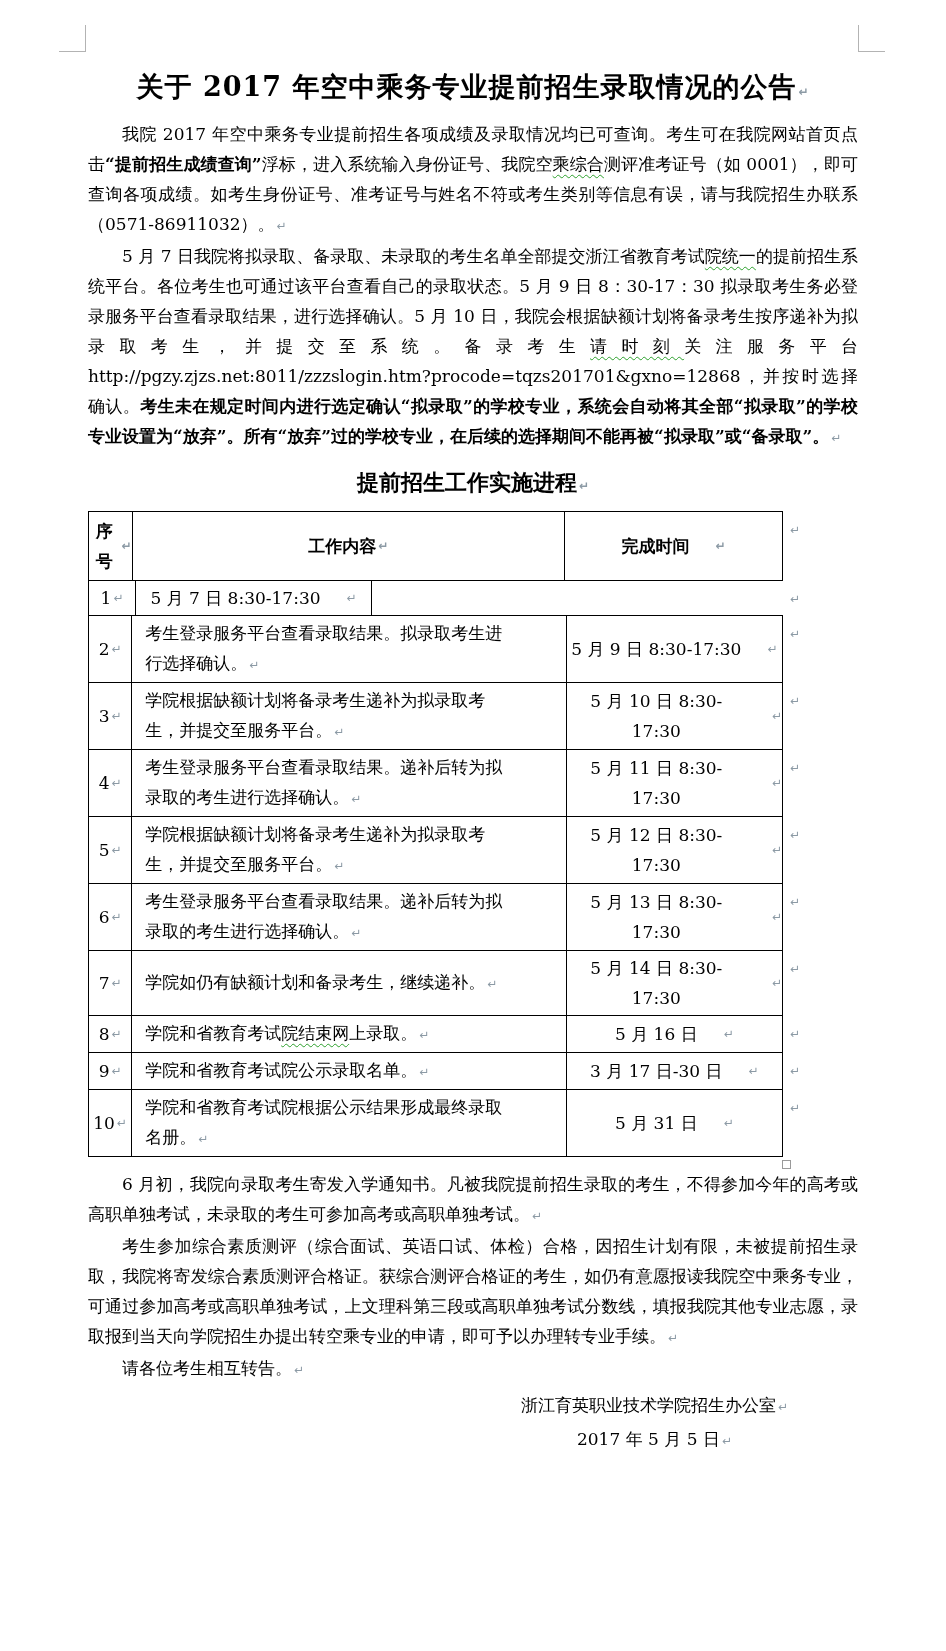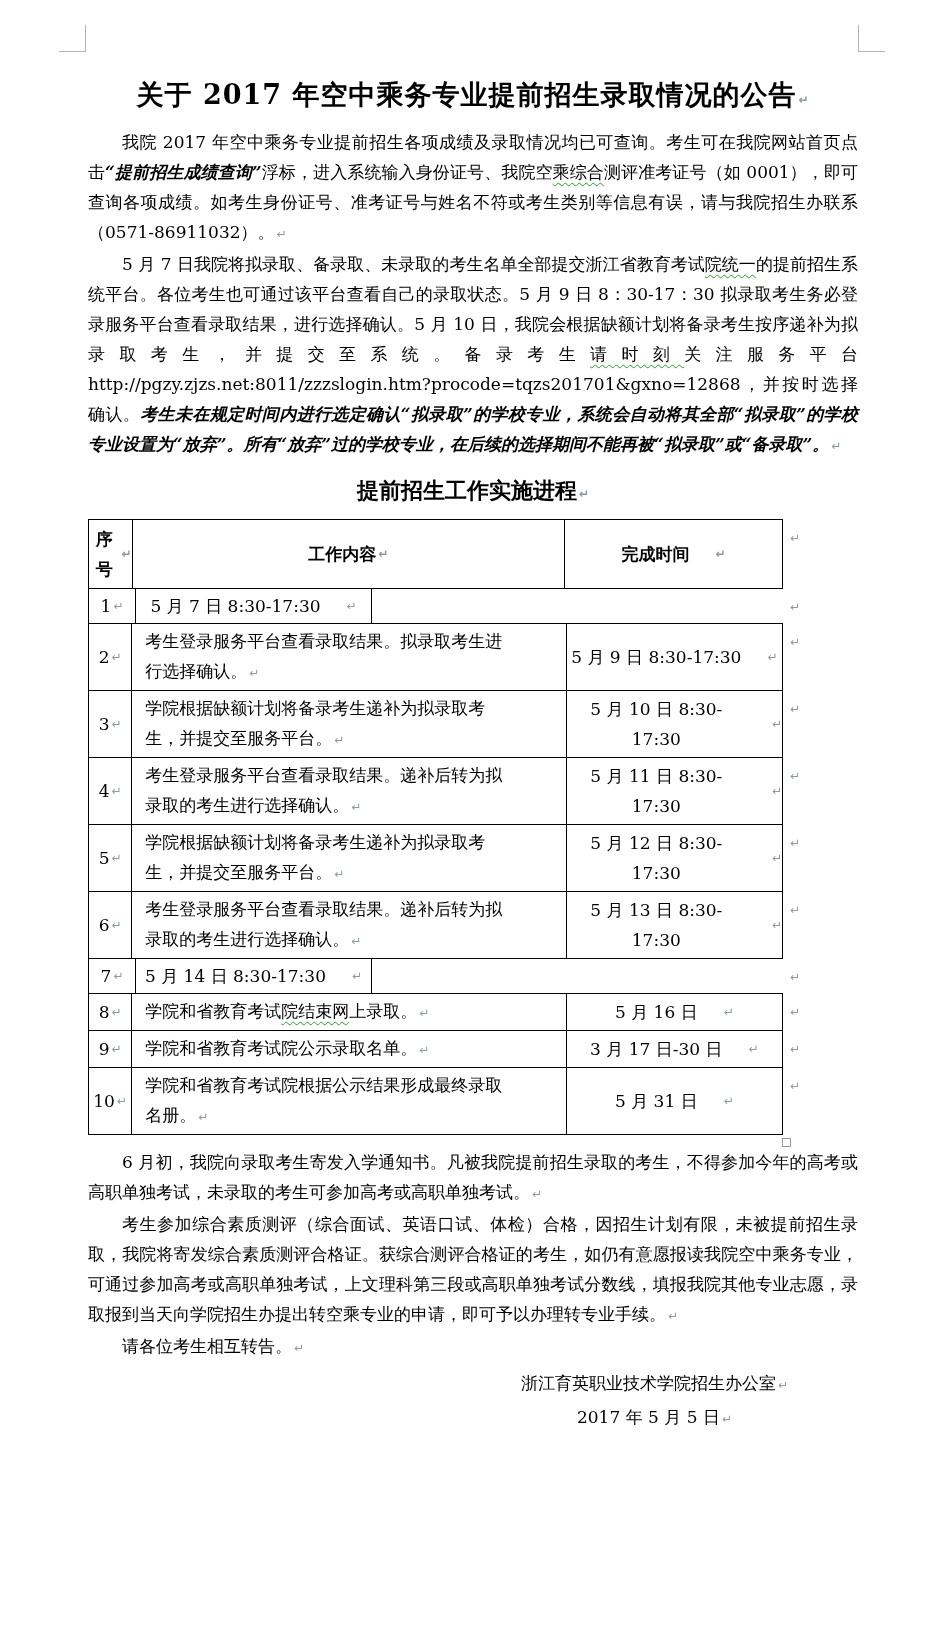--- a/index.html
+++ b/index.html
@@ -9,36 +9,36 @@
     background:#ffffff;
     overflow:hidden;
     font-family:"DejaVu Serif","Liberation Serif",serif;
     color:#000;
   }
   
   .corner{position:absolute;width:26px;height:26px;top:25px;}
   .corner.tl{left:59px;border-right:1px solid #b3b3b3;border-bottom:1px solid #b3b3b3;}
   .corner.tr{left:858px;border-left:1px solid #b3b3b3;border-bottom:1px solid #b3b3b3;}
 
-  .content{position:absolute;left:88px;top:12px;width:770px;}
+  .content{position:absolute;left:88px;top:4px;width:770px;}
 
   .title{
     margin:64px 0 0 0;
     text-align:center;
     font-size:27px;line-height:38px;
     font-weight:bold;letter-spacing:1px;
   }
   .para{
     margin:0;
     font-size:17px;line-height:30px;
     text-align:justify;
     text-indent:2em;
   }
   .para.p-first{margin-top:8px;}
-  .bd{font-weight:bold;font-style:italic;}
+  .bd{font-weight:bold;}
   .sp{
     text-decoration:underline;
     text-decoration-style:wavy;
     text-decoration-color:#2ca02c;
     text-decoration-thickness:1px;
     text-underline-offset:4px;
   }
   
   .pm{
     color:#8c9aa5;
@@ -221,20 +221,23 @@
             <span class="pm">↵</span>
           </div>
         <span class="pm rowend">↵</span>
       </div>
 
       <div class="trow">
         <div class="c c1">
             <span>7</span>
             <span class="pm">↵</span>
           </div>
+        <div class="c c2">
+            <span class="cellline"><span>学院如仍有缺额计划和备录考生，继续递补。</span><span class="pm">↵</span></span>
+          </div>
         <div class="c c3 c3r">
             <span>5 月 14 日 8:30-17:30</span>
             <span class="pm">↵</span>
           </div>
         <span class="pm rowend">↵</span>
       </div>
 
       <div class="trow">
         <div class="c c1">
             <span>8</span>

